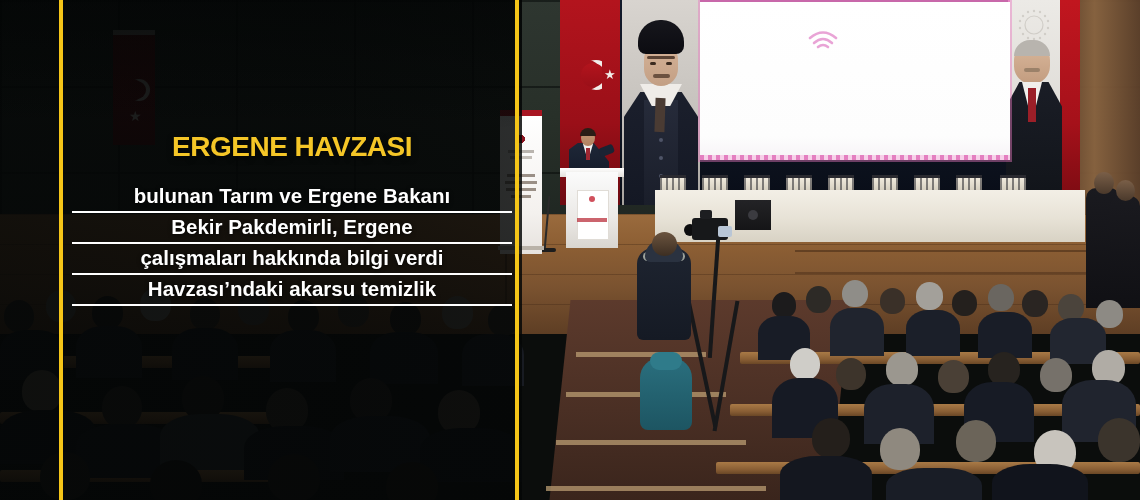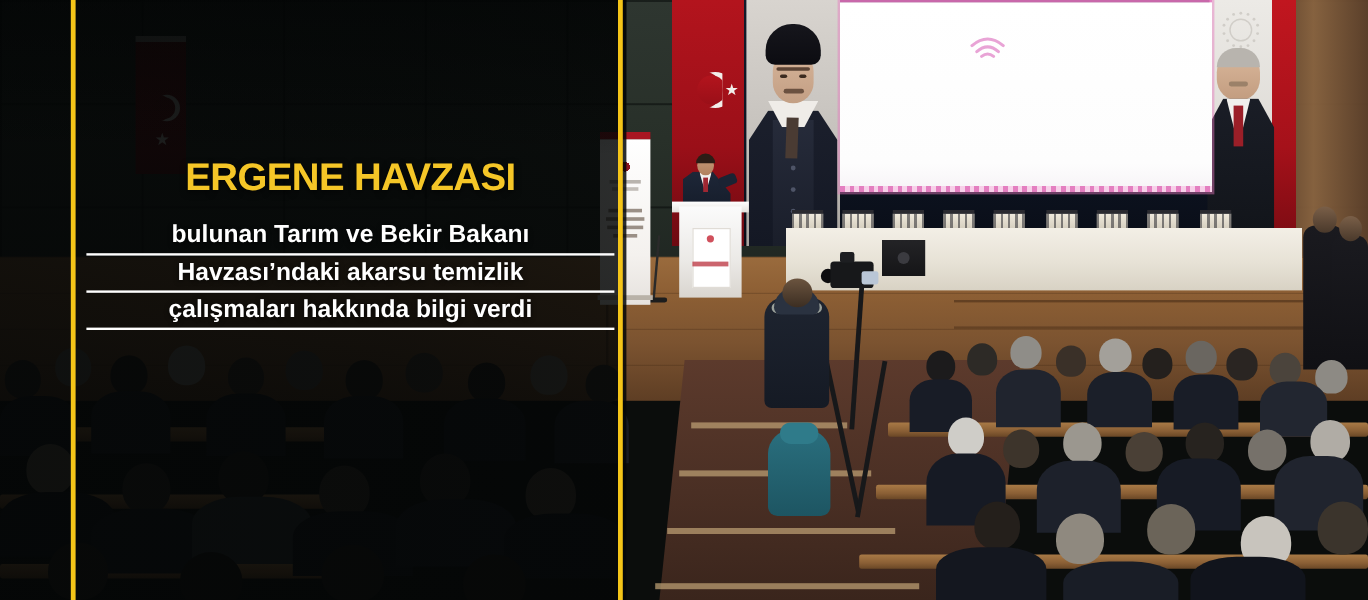--- a/index.html
+++ b/index.html
@@ -255,21 +255,21 @@
     position:absolute;left:0;top:0;width:522px;height:130px;
     background:linear-gradient(180deg,rgba(2,4,4,.55),rgba(2,4,4,0));
   }
   .vline{position:absolute;top:0;width:4px;height:500px;background:#F5C518;}
   .vline-l{left:59px;}
   .vline-r{left:515px;}
 
   
   .textblock{position:absolute;left:72px;top:126px;width:440px;}
   .headline{
-    color:#F5C627;font-weight:bold;font-size:32px;line-height:42px;
+    color:#F5C627;font-weight:bold;font-size:28px;line-height:42px;
     letter-spacing:-0.5px;text-align:center;margin:0;
     text-shadow:0 2px 6px rgba(0,0,0,.65);
   }
   .headline .l1{display:block;letter-spacing:-0.5px;}
   .headline .l2{display:block;letter-spacing:-0.5px;}
   .subtitle{
     margin:14px 0 0 0;text-align:center;color:#ffffff;
     font-size:20.5px;line-height:28px;font-weight:bold;
   }
   .subtitle span.sl{
@@ -519,19 +519,20 @@
   <div class="darken-left"></div>
   <div class="darken-top"></div>
   <div class="vline vline-l"></div>
   <div class="vline vline-r"></div>
 
   <div class="textblock">
     <h1 class="headline">
       <span class="l1">ERGENE HAVZASI</span>
     </h1>
     <div class="subtitle">
-      <span class="sl">bulunan Tarım ve Bekir Bakanı</span>
+      <span class="sl">bulunan Tarım ve Ergene Bakanı</span>
+      <span class="sl">Bekir Pakdemirli, Ergene</span>
+      <span class="sl">çalışmaları hakkında bilgi verdi</span>
       <span class="sl">Havzası’ndaki akarsu temizlik</span>
-      <span class="sl">çalışmaları hakkında bilgi verdi</span>
     </div>
   </div>
 
 </div>
 
 </body></html>

